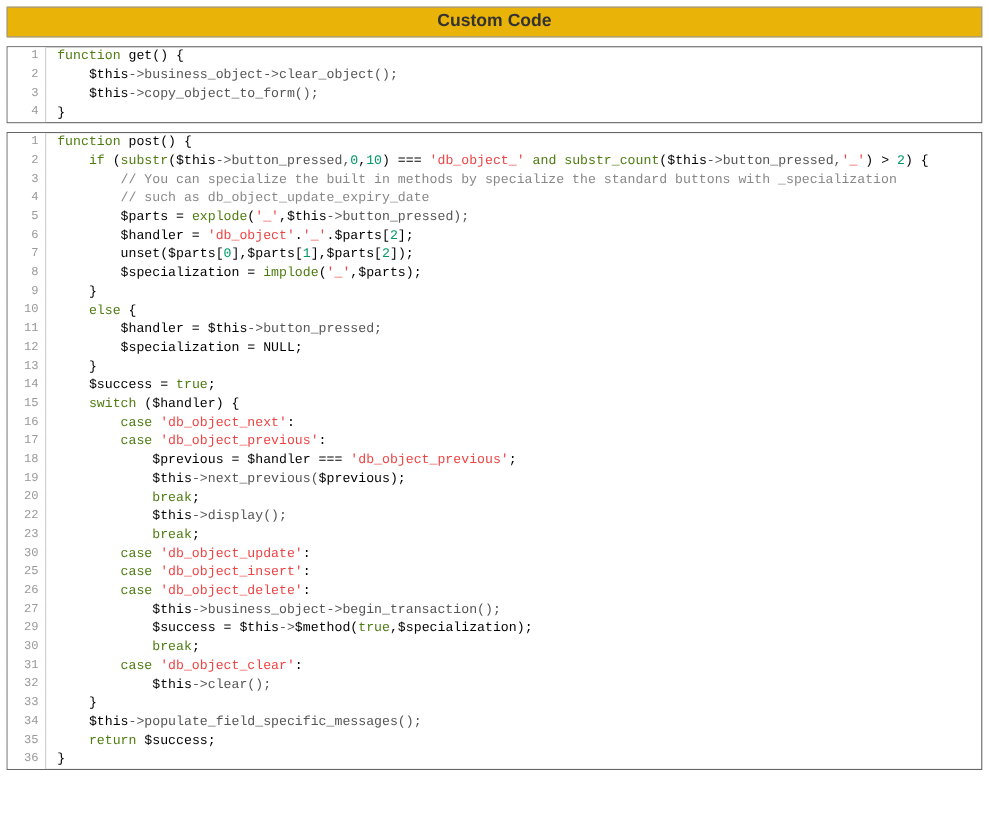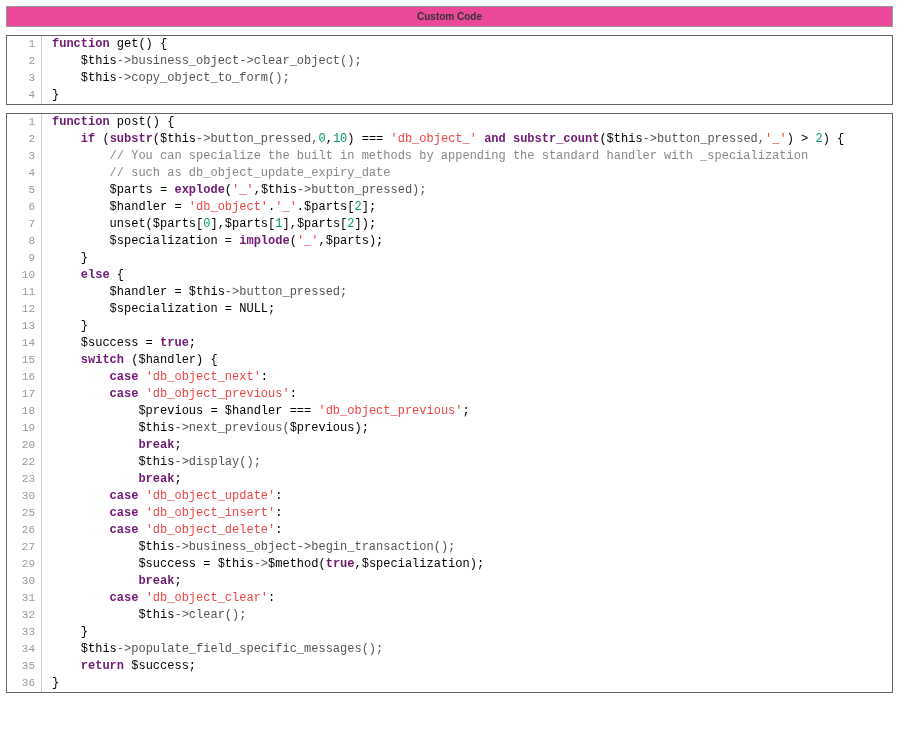--- a/index.html
+++ b/index.html
@@ -4,25 +4,25 @@
 <style>
   body {
     margin: 0;
     padding: 6px;
     background: #ffffff;
     font-family: Arial, sans-serif;
     font-size: 12px;
     color: #000;
   }
   .header {
-    background: #ec4899;
+    background: #eab308;
     border: 1px solid #999;
     text-align: center;
     font-weight: bold;
-    font-size: 10px;
+    font-size: 16px;
     padding: 4px 0;
     color: #333;
     margin-bottom: 8px;
   }
   .code-block {
     border: 1px solid #666;
     margin-bottom: 8px;
     background: #fff;
     position: relative;
   }
@@ -44,21 +44,21 @@
     background: #fff;
     border-right: 1px solid #ccc;
     padding-right: 6px;
     user-select: none;
     font-size: 11px;
   }
   td.codecell {
     padding-left: 10px;
     white-space: pre;
   }
-  .tok-kw { color: #701a75; font-weight: bold; }       
+  .tok-kw { color: #4d7c0f; font-weight: normal; }       
   .tok-plain { color: #000; }
   .tok-var { color: #000; }
   .tok-num { color: #009966; }
   .tok-str { color: #ef4444; }
   .tok-cmt { color: #888888; }
   .tok-deref { color: #555; text-align: center; }
 </style>
 </head>
 <body>
 
@@ -95,21 +95,21 @@
         <tr>
           <td class="gutter">1</td>
           <td class="codecell"><span class="tok-kw">function</span><span class="tok-plain"> post() {</span></td>
         </tr>
         <tr>
           <td class="gutter">2</td>
           <td class="codecell"><span class="tok-plain">    </span><span class="tok-kw">if</span><span class="tok-plain"> (</span><span class="tok-kw">substr</span><span class="tok-plain">(</span><span class="tok-var">$this</span><span class="tok-deref">-&gt;button_pressed,</span><span class="tok-num">0</span><span class="tok-plain">,</span><span class="tok-num">10</span><span class="tok-plain">) === </span><span class="tok-str">'db_object_'</span><span class="tok-plain"> </span><span class="tok-kw">and</span><span class="tok-plain"> </span><span class="tok-kw">substr_count</span><span class="tok-plain">(</span><span class="tok-var">$this</span><span class="tok-deref">-&gt;button_pressed,</span><span class="tok-str">'_'</span><span class="tok-plain">) &gt; </span><span class="tok-num">2</span><span class="tok-plain">) {</span></td>
         </tr>
         <tr>
           <td class="gutter">3</td>
-          <td class="codecell"><span class="tok-plain">        </span><span class="tok-cmt">// You can specialize the built in methods by appending the standard handler with _specialization</span></td>
+          <td class="codecell"><span class="tok-plain">        </span><span class="tok-cmt">// You can specialize the built in methods by specialize the standard buttons with _specialization</span></td>
         </tr>
         <tr>
           <td class="gutter">4</td>
           <td class="codecell"><span class="tok-plain">        </span><span class="tok-cmt">// such as db_object_update_expiry_date</span></td>
         </tr>
         <tr>
           <td class="gutter">5</td>
           <td class="codecell"><span class="tok-plain">        </span><span class="tok-var">$parts</span><span class="tok-plain"> = </span><span class="tok-kw">explode</span><span class="tok-plain">(</span><span class="tok-str">'_'</span><span class="tok-plain">,</span><span class="tok-var">$this</span><span class="tok-deref">-&gt;button_pressed);</span></td>
         </tr>
         <tr>

